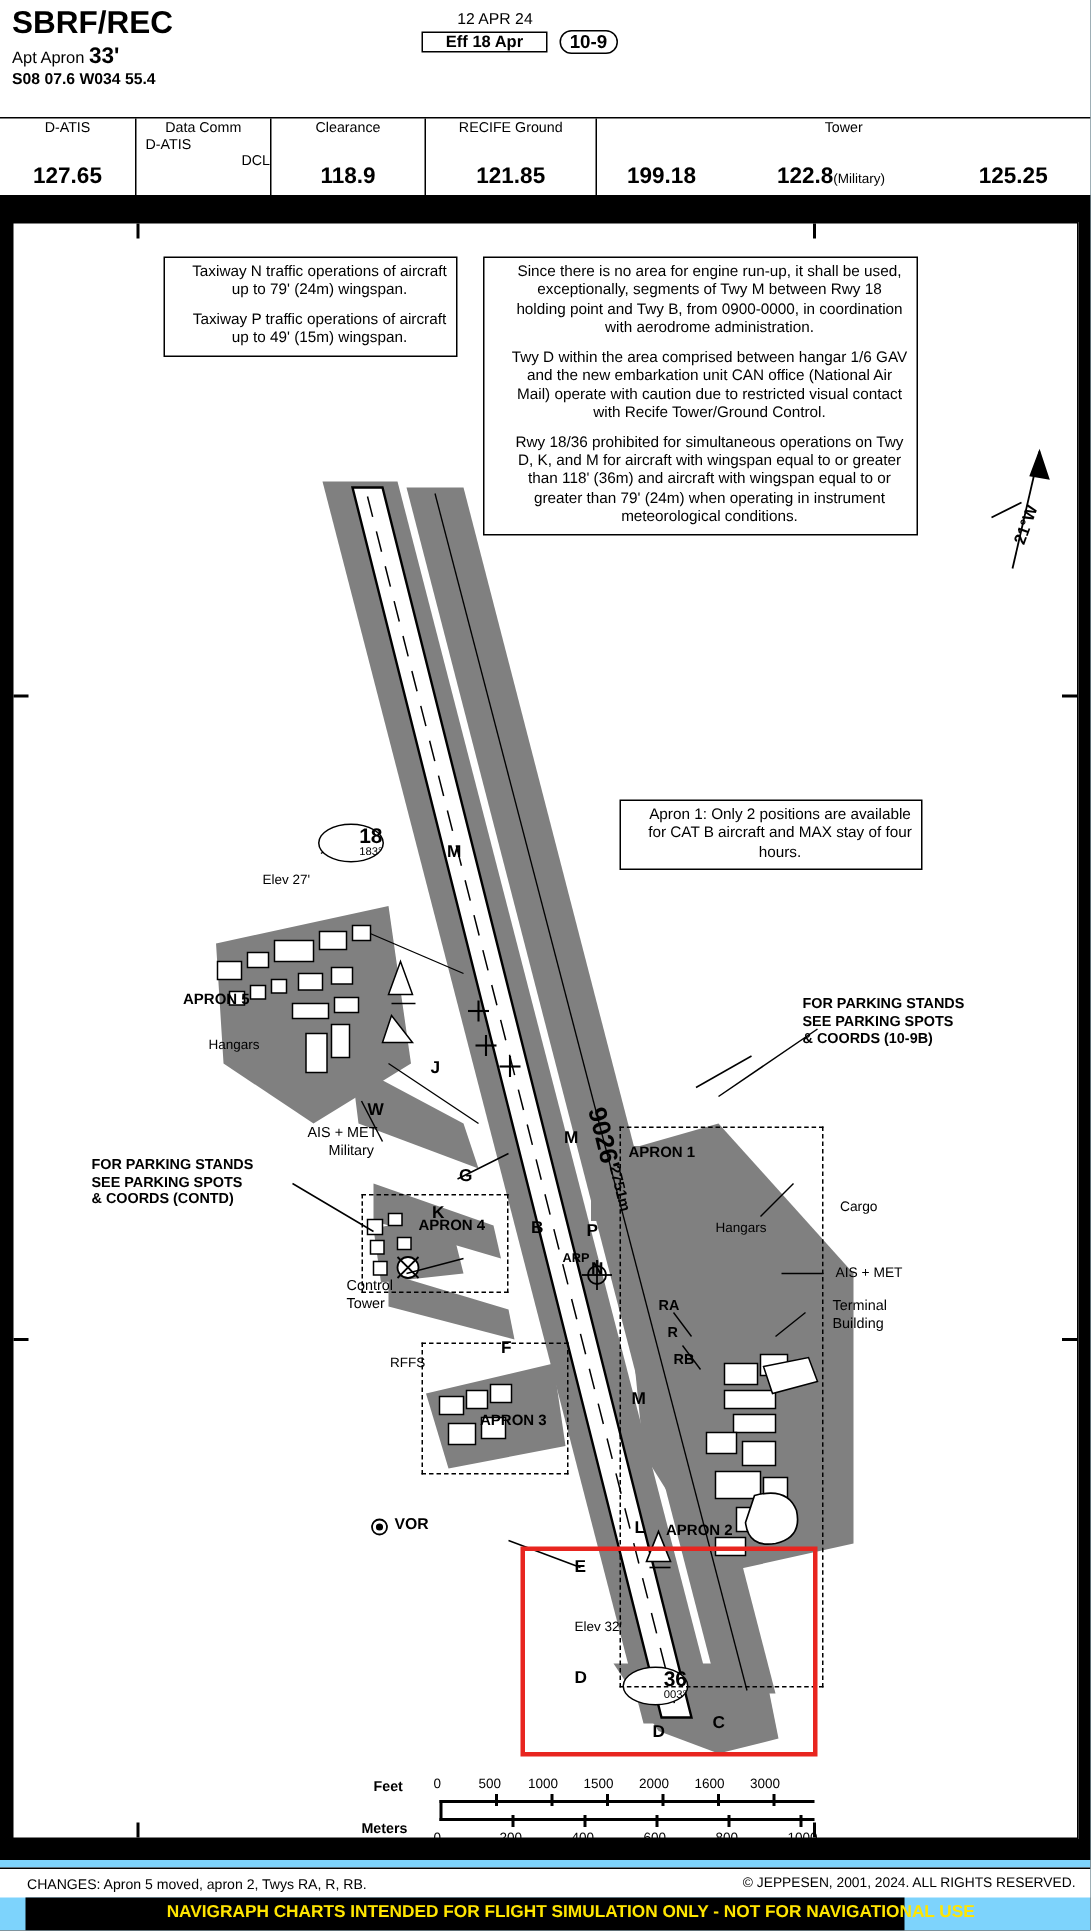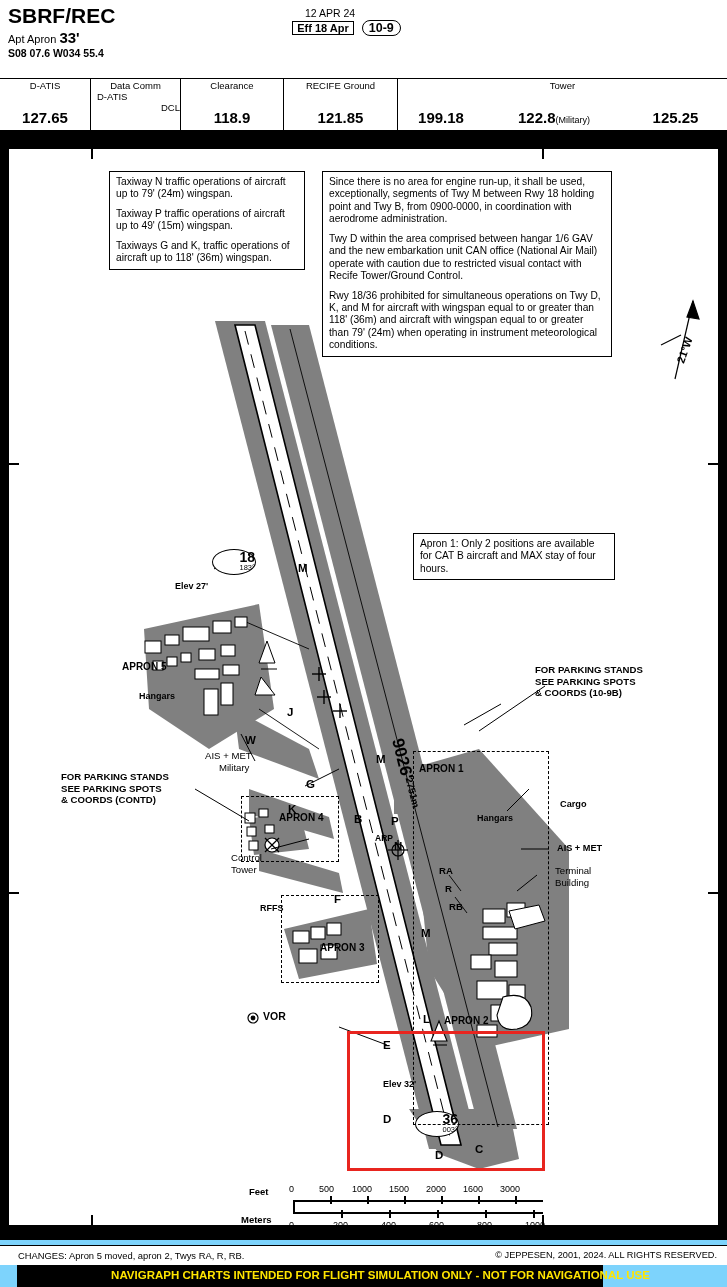--- a/index.html
+++ b/index.html
@@ -20,21 +20,21 @@
   .hdr-title { font-size:21px; font-weight:bold; letter-spacing:0px; }
   .hdr-apt { font-size:11px; margin-top:1px; }
   .hdr-apt b { font-size:15px; }
   .hdr-coord { font-size:10.5px; font-weight:bold; margin-top:1px; }
 
   .hdr-center { position:absolute; left:220px; top:5px; width:220px; text-align:center; }
   .jepp-logo { font-size:17px; font-weight:bold; letter-spacing:1.5px; display:flex; align-items:center; justify-content:center; gap:5px; }
   .jepp-swoosh { display:inline-block; }
   .hdr-date { font-size:10.5px; margin-top:2px; }
   .hdr-eff-row { display:flex; align-items:center; justify-content:center; gap:8px; margin-top:1px; }
-  .hdr-eff { font-size:11px; font-weight:bold; border:1.5px solid #000; padding:0px 4px;margin-left:33px; }
+  .hdr-eff { font-size:11px; font-weight:bold; border:1.5px solid #000; padding:0px 15px;margin-left:33px; }
   .hdr-idx { font-size:12.5px; font-weight:bold; border:1.5px solid #000; border-radius:9px; padding:0px 6px; }
 
   .hdr-right { position:absolute; right:8px; top:6px; text-align:right; }
   .hdr-city { font-size:19px; font-weight:bold; }
   .hdr-aptname { font-size:13.5px; font-weight:bold; margin-top:6px; }
 
   
   .freqstrip { position:absolute; left:0; top:78px; width:727px; height:52px; background:#fff; border-top:1.5px solid #000; }
   .freqrow { display:flex; height:100%; }
   .freqcell { border-right:1px solid #000; position:relative; }
@@ -47,25 +47,25 @@
   .chartarea { position:absolute; left:0; top:130px; width:727px; height:1110px; background:#000; }
   .chartwhite { position:absolute; left:8px; top:18px; width:711px; height:1078px; background:#fff; border:1.5px solid #000; }
 
   .grid-label { position:absolute; font-size:9.5px; font-weight:bold; }
 
   
   .tick { position:absolute; background:#000; }
 
   
   .tbox { position:absolute; background:#fff; border:1.2px solid #000; font-size:10.2px; line-height:1.22; padding:4px 6px; }
-  .tbox p { margin:0 0 7px 0; }
+  .tbox p { margin:0 0 7px 12px;text-align:center; }
   .tbox p:last-child { margin-bottom:0; }
 
   .maplabel { position:absolute; font-size:9.6px; font-weight:bold; }
-  .maplabel.norm { font-weight:bold; }
+  .maplabel.norm { font-weight:normal; }
   .taxi-lbl { position:absolute; font-size:11.5px; font-weight:bold; }
 
   .apron-lbl { position:absolute; font-size:10px; font-weight:bold; }
   .info-lbl { position:absolute; font-size:9.6px; font-weight:bold; line-height:1.2; }
 
   .rwy-circle { position:absolute; border:1.6px solid #000; border-radius:50%; background:#fff; text-align:right; }
 
   .dashbox { position:absolute; border:1.3px dashed #000; }
 
   .redbox { position:absolute; border:3px solid #e8251f; }
@@ -310,21 +310,20 @@
           <line x1="330" y1="878" x2="378" y2="896"></line>
           <line x1="520" y1="640" x2="498" y2="662"></line>
           <line x1="540" y1="700" x2="512" y2="700"></line>
           <line x1="528" y1="726" x2="508" y2="742"></line>
         </g>
       </svg>
 
       <div class="tbox" style="left:100px; top:22px; width:196px;">
         <p>Taxiway N traffic operations of aircraft up to 79' (24m) wingspan.</p>
         <p>Taxiway P traffic operations of aircraft up to 49' (15m) wingspan.</p>
-        <p>Taxiways G and K, traffic operations of aircraft up to 118' (36m) wingspan.</p>
       </div>
 
       <div class="tbox" style="left:313px; top:22px; width:290px;">
         <p>Since there is no area for engine run-up, it shall be used, exceptionally, segments of Twy M between Rwy 18 holding point and Twy B, from 0900-0000, in coordination with aerodrome administration.</p>
         <p>Twy D within the area comprised between hangar 1/6 GAV and the new embarkation unit CAN office (National Air Mail) operate with caution due to restricted visual contact with Recife Tower/Ground Control.</p>
         <p>Rwy 18/36 prohibited for simultaneous operations on Twy D, K, and M for aircraft with wingspan equal to or greater than 118' (36m) and aircraft with wingspan equal to or greater than 79' (24m) when operating in instrument meteorological conditions.</p>
       </div>
 
       <div class="tbox" style="left:404px; top:384px; width:202px;">
         <p>Apron 1: Only 2 positions are available for CAT B aircraft and MAX stay of four hours.</p>

